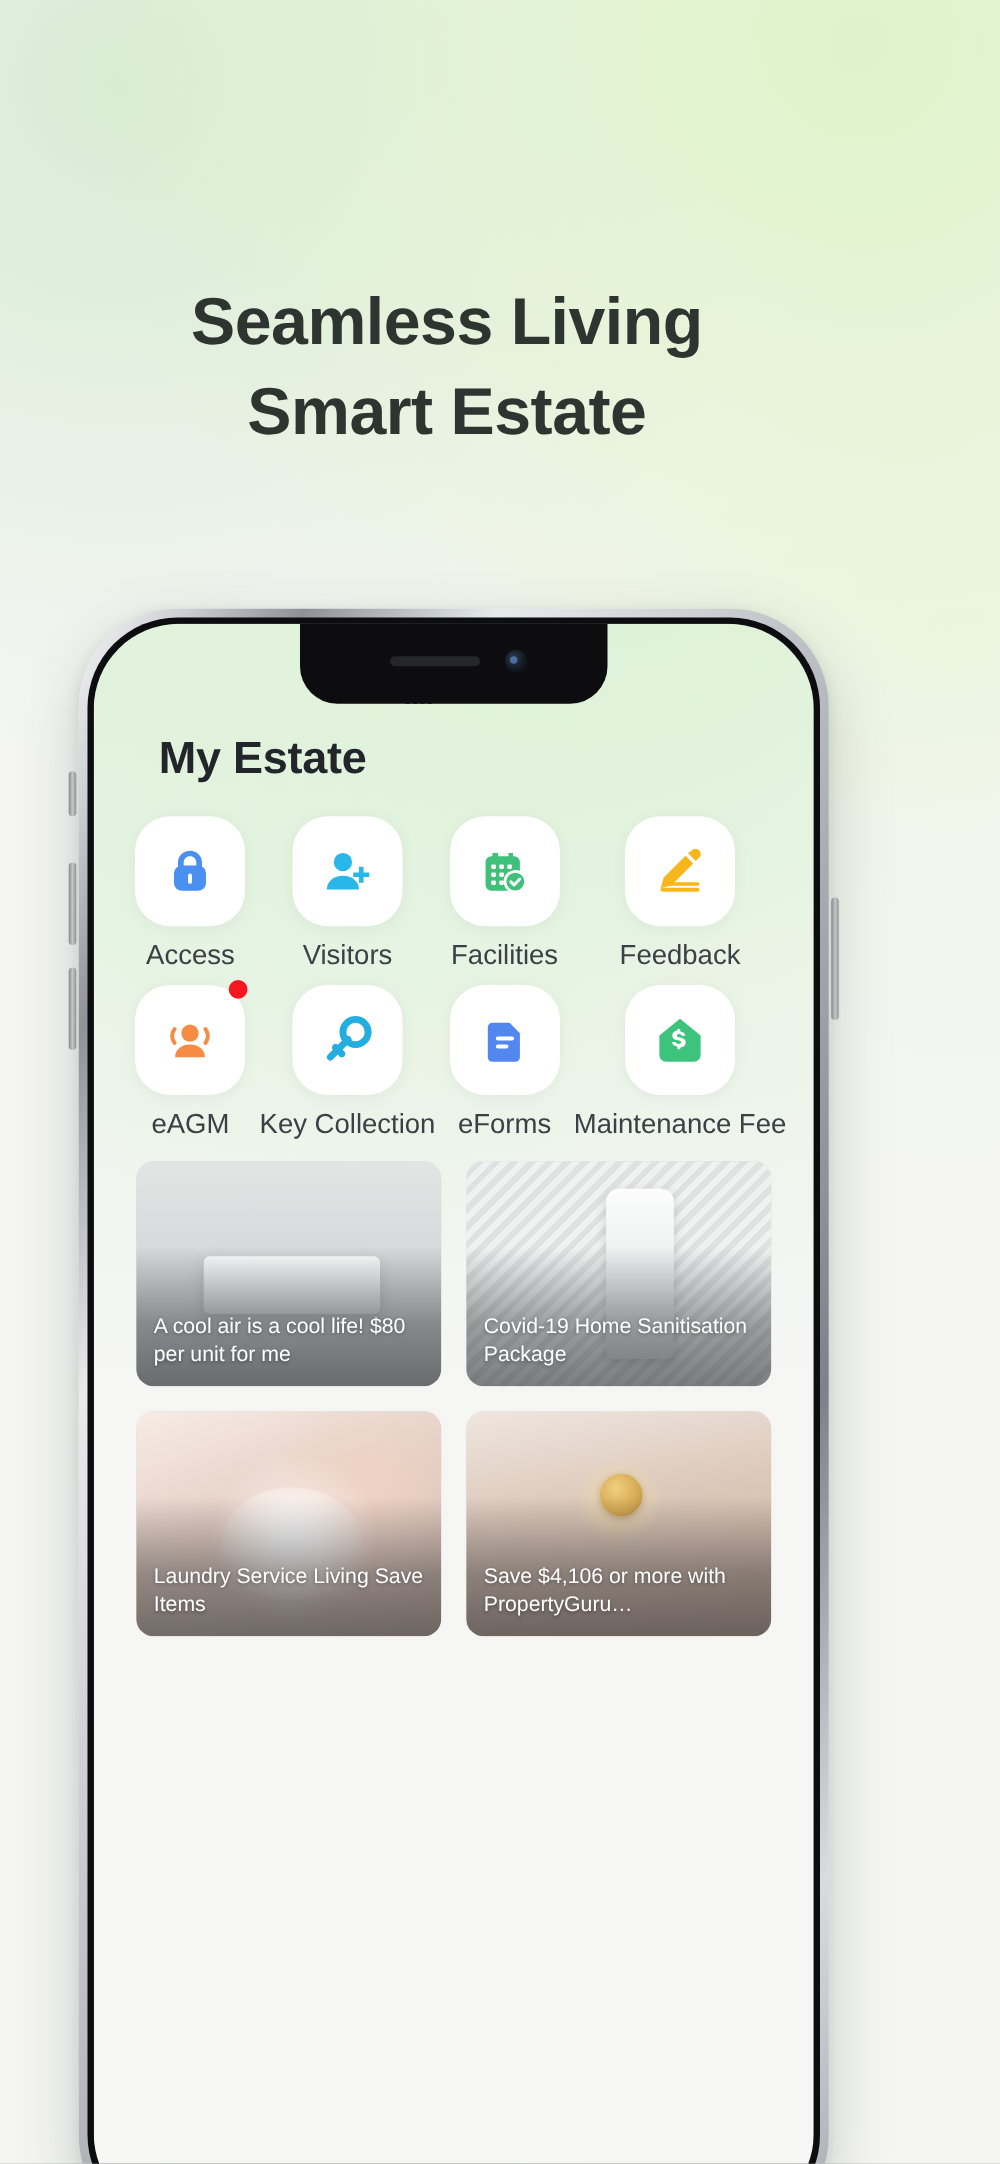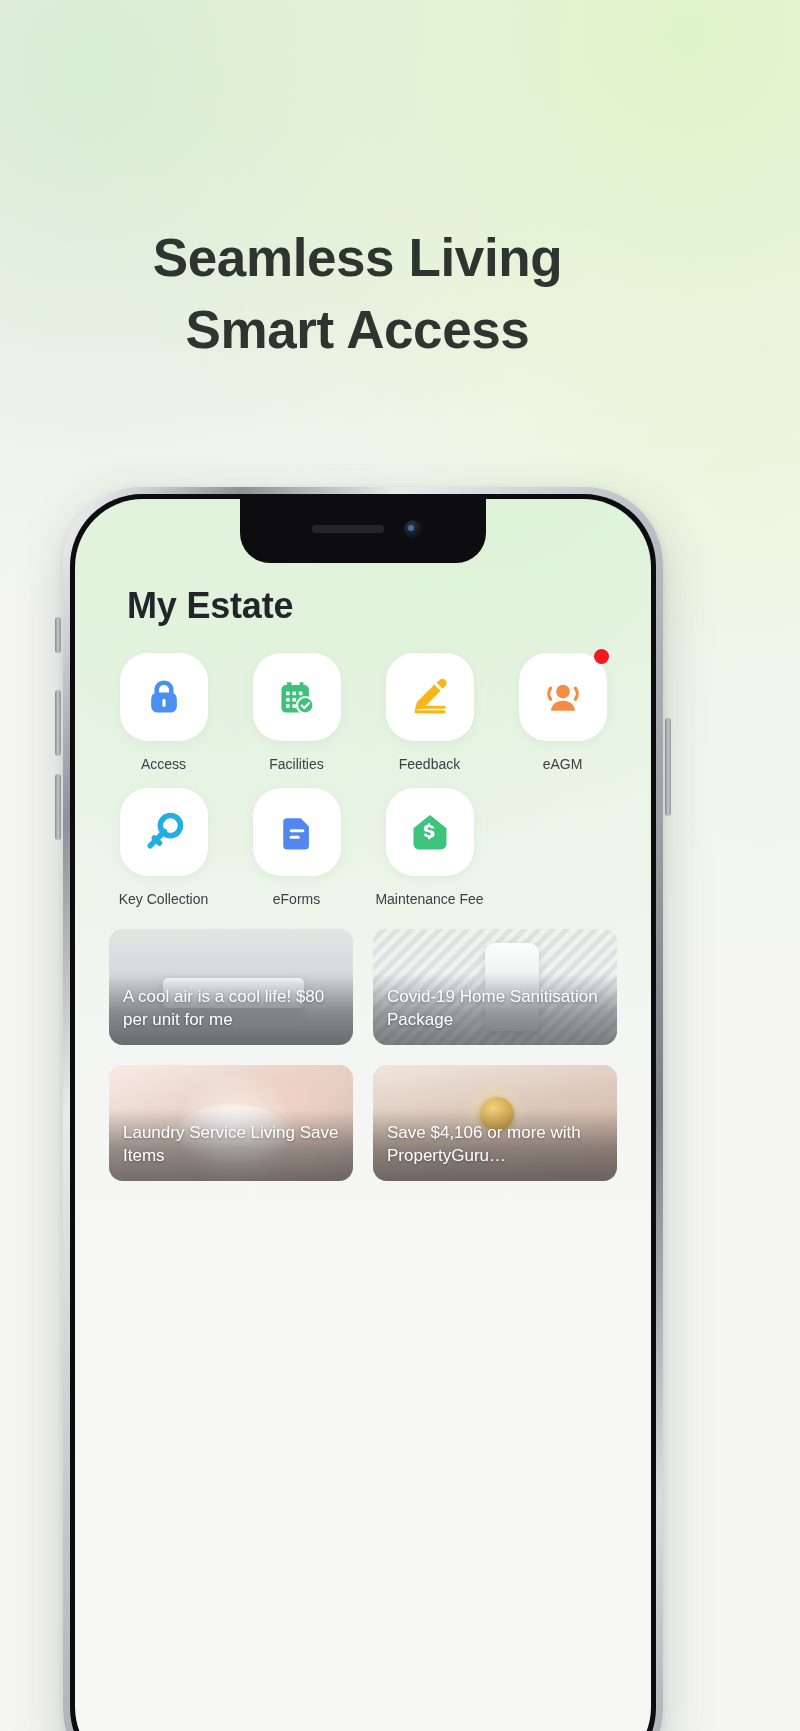--- a/index.html
+++ b/index.html
@@ -144,38 +144,38 @@
     box-shadow: 0 2px 10px rgba(120,130,120,0.09);
     position: relative;
   }
   .tile-ico svg { width: 44px; height: 44px; display: block; }
   .badge-dot {
     position: absolute; top: -4px; right: -2px;
     width: 15px; height: 15px; border-radius: 50%;
     background: #f5171f;
   }
   .tile-label {
-    margin-top: 13px; font-size: 14px; color: #3a4045;
+    margin-top: 13px; font-size: 22px; color: #3a4045;
     text-align: center; line-height: 20px; white-space: nowrap;
   }
 
   
   .section-title {
     font-size: 24px; font-weight: 600; color: #22262a;
     padding: 34px 0 0 38px;
   }
   .cards {
     display: grid;
     grid-template-columns: 1fr 1fr;
     gap: 20px;
     padding: 20px 34px 0 34px;
   }
   .card {
     position: relative;
-    height: 116px;
+    height: 180px;
     border-radius: 14px;
     overflow: hidden;
     background: #d9dbd9;
   }
   .card .photo { position: absolute; inset: 0; }
   .card .scrim {
     position: absolute; inset: 0;
     background: linear-gradient(180deg, rgba(40,44,48,0) 38%, rgba(40,44,48,0.42) 72%, rgba(40,44,48,0.58) 100%);
   }
   .card .cap {
@@ -255,21 +255,21 @@
     border-radius: 50% 50% 44% 44%;
   }
 </style>
 </head>
 <body>
 
 <div class="backdrop"></div>
 
 <div class="headline">
   <div>Seamless Living</div>
-  <div>Smart Access</div>
+  <div>Smart Estate</div>
 </div>
 
 <div class="btn-side btn-silent"></div>
 <div class="btn-side btn-volup"></div>
 <div class="btn-side btn-voldn"></div>
 <div class="btn-side btn-power"></div>
 
 <div class="phone">
   <div class="phone-inner">
     <div class="screen">
@@ -309,20 +309,30 @@
             <div class="tile-ico">
               <svg viewBox="0 0 48 48">
                   <path d="M24 6c-6 0-10.5 4.5-10.5 10.5V20h5v-3.5c0-3.3 2.3-5.6 5.5-5.6s5.5 2.3 5.5 5.6V20h5v-3.5C34.5 10.5 30 6 24 6Z" fill="#4a90f0"></path>
                   <rect x="10" y="19" width="28" height="22" rx="7" fill="#4a90f0"></rect>
                   <rect x="22.3" y="26" width="3.4" height="9" rx="1.7" fill="#ffffff"></rect>
                 </svg>
             </div>
             <div class="tile-label">Access</div>
           </div>
 
+          <div class="tile">
+            <div class="tile-ico">
+              <svg viewBox="0 0 48 48">
+                  <circle cx="20" cy="16" r="8" fill="#29b6e8"></circle>
+                  <path d="M6 40c0-7.4 6.3-12 14-12s14 4.6 14 12Z" fill="#29b6e8"></path>
+                  <path d="M38 20v5h5v4h-5v5h-4v-5h-5v-4h5v-5Z" fill="#29b6e8"></path>
+                </svg>
+            </div>
+            <div class="tile-label">Visitors</div>
+          </div>
 
           <div class="tile">
             <div class="tile-ico">
               <svg viewBox="0 0 48 48">
                   <path d="M13 8v3H12a5 5 0 0 0-5 5v20a5 5 0 0 0 5 5h20a5 5 0 0 0 5-5V16a5 5 0 0 0-5-5h-1V8h-4v3H18V8Z" fill="#3fc17a"></path>
                   <g fill="#ffffff">
                     <rect x="12" y="18" width="4" height="4" rx="1"></rect>
                     <rect x="19" y="18" width="4" height="4" rx="1"></rect>
                     <rect x="26" y="18" width="4" height="4" rx="1"></rect>
                     <rect x="12" y="25" width="4" height="4" rx="1"></rect>

